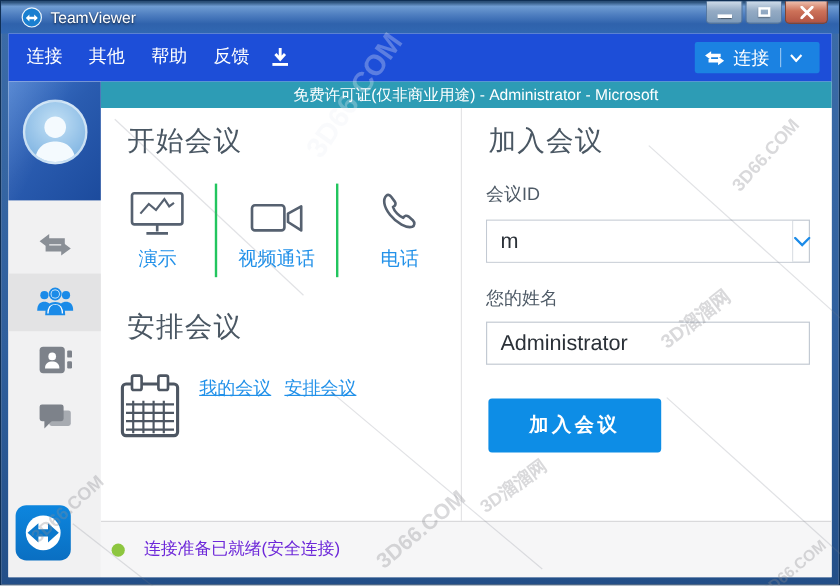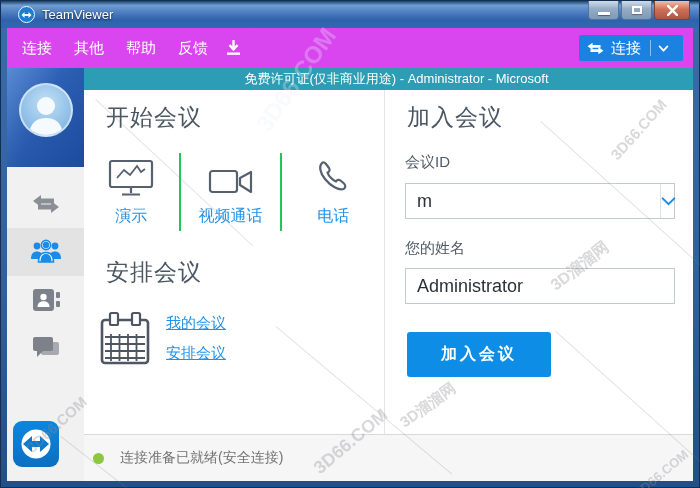--- a/index.html
+++ b/index.html
@@ -22,21 +22,21 @@
     border-radius:0 0 4px 4px; background:linear-gradient(180deg,#cfdcea,#94abc4 45%,#7e9ab8);
     display:flex; align-items:center; justify-content:center; cursor:pointer; }
   .wbtn.close { width:36px; background:linear-gradient(180deg,#efc0ae,#cd7259 45%,#b25443); border-color:#7e4537; }
   .glyph-min { width:12px; height:3px; background:#fff; margin-top:6px; box-shadow:0 1px 1px rgba(0,0,0,.4); }
   .glyph-max { width:10px; height:8px; border:2px solid #fff; box-shadow:0 1px 1px rgba(0,0,0,.3); }
 
   
   .app { position:absolute; left:6px; top:27px; width:686px; height:453px; background:#fff; }
 
   
-  .menubar { height:40px; background:#d946ef; display:flex; align-items:center; padding:0 10px 0 4px; }
+  .menubar { height:40px; background:#1d4ed8; display:flex; align-items:center; padding:0 10px 0 4px; }
   .menu-item { color:#fff; font-size:15px; padding:0 11px; line-height:40px; cursor:pointer; }
   .dl-icon { margin-left:7px; cursor:pointer; display:flex; }
   .menu-spacer { flex:1; }
   .pid-input { width:130px; height:26px; border:none; font-size:14px; padding:0 8px; color:#333; outline:none; }
   .pid-input::placeholder { color:#9ca6b2; }
   .connect-btn { margin-left:8px; height:26px; background:#1b82e2; border-radius:2px;
     display:flex; align-items:center; padding:0 7px; cursor:pointer; }
   .connect-btn .lbl { color:#fff; font-size:15px; margin:0 9px 0 6px; }
   .connect-sep { width:1px; height:16px; background:rgba(255,255,255,.5); }
   .connect-chev { padding:0 7px; display:flex; cursor:pointer; }
@@ -73,40 +73,40 @@
 
   .options { display:flex; margin-top:20px; height:78px; }
   .opt { width:97px; display:flex; flex-direction:column; align-items:center; cursor:pointer; }
   .opt + .opt { width:102px; }
   .opt:not(:last-child) { border-right:2px solid #22c55e; }
   .opt .icon-box { height:44px; display:flex; align-items:flex-end; justify-content:center; }
   .opt .opt-label { margin-top:9px; color:#2291e9; font-size:16px; }
 
   .schedule-head { margin-top:26px; }
   .schedule-row { display:flex; margin-top:22px; margin-left:15px; }
-  .sched-links { display:flex; flex-direction:column; margin-left:15px; margin-top:4px; gap:11px; }
+  .sched-links { display:flex; flex-direction:row; margin-left:15px; margin-top:4px; gap:11px; }
   a.blue-link { color:#2291e9; font-size:15px; text-decoration:underline; cursor:pointer; }
 
   .field-label { font-size:15px; color:#4e5a66; margin-top:20px; }
   .combo { margin-top:11px; width:270px; height:36px; border:1px solid #c3cad3; background:#fff;
     display:flex; align-items:stretch; }
   .combo-value { flex:1; border:none; outline:none; font-size:18px; color:#2b3138; padding:0 11px;
     font-family:"Liberation Sans","DejaVu Sans",sans-serif; }
   .combo-chev { width:38px; border-left:1px solid #dde1e6; display:flex; align-items:center; justify-content:center; cursor:pointer; }
   .text-input { margin-top:10px; width:270px; height:36px; border:1px solid #c3cad3; font-size:18px;
     color:#2b3138; padding:0 11px; outline:none; font-family:"Liberation Sans","DejaVu Sans",sans-serif; }
   .join-btn { margin-top:28px; margin-left:2px; width:144px; height:45px; background:#0d8de6; border:none;
     border-radius:3px; color:#fff; font-size:16px; font-weight:bold; letter-spacing:3px; cursor:pointer;
     font-family:"Liberation Sans","DejaVu Sans",sans-serif; }
 
   
   .statusbar { height:47px; background:#f6f6f7; border-top:1px solid #d9d9db;
     display:flex; align-items:center; }
   .status-dot { width:11px; height:11px; border-radius:50%; background:#8dc63f; margin-left:9px; }
-  .status-text { margin-left:16px; font-size:14px; color:#737373; }
+  .status-text { margin-left:16px; font-size:14px; color:#6d28d9; }
 
   
   .wm { position:absolute; color:rgba(140,140,145,.33); font-size:22px; font-weight:bold;
     pointer-events:none; white-space:nowrap; z-index:5; }
   .wm.light { color:rgba(235,240,245,.30); }
   .wline { position:absolute; height:1px; background:rgba(120,125,135,.22);
     transform-origin:0 0; pointer-events:none; z-index:4; }
 </style>
 </head>
 <body>

